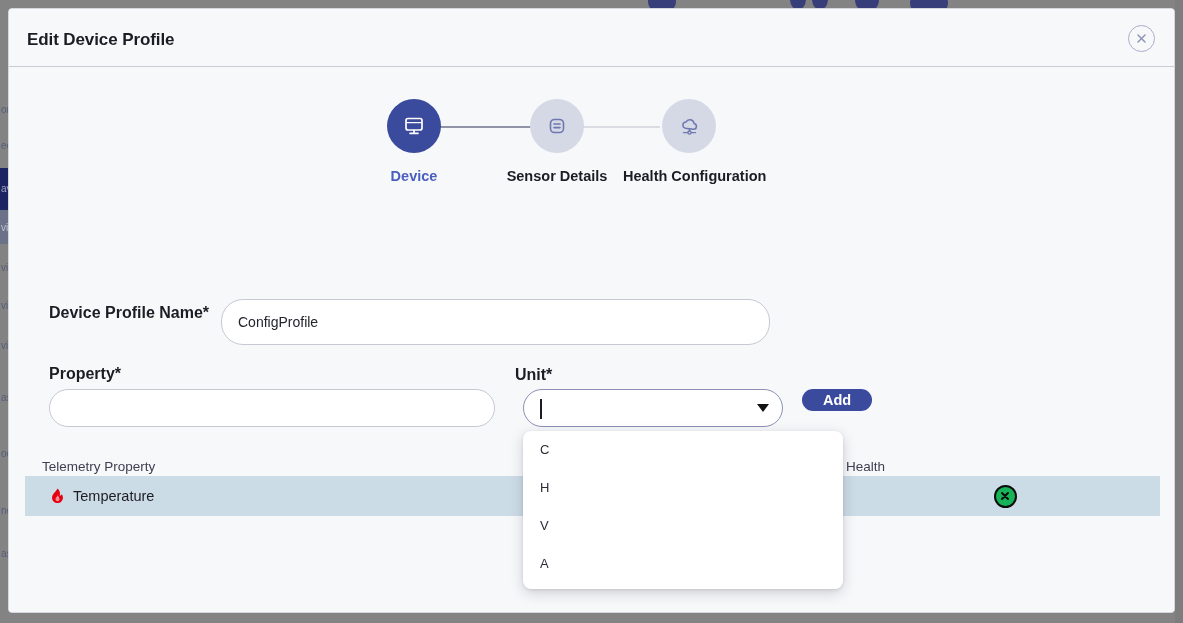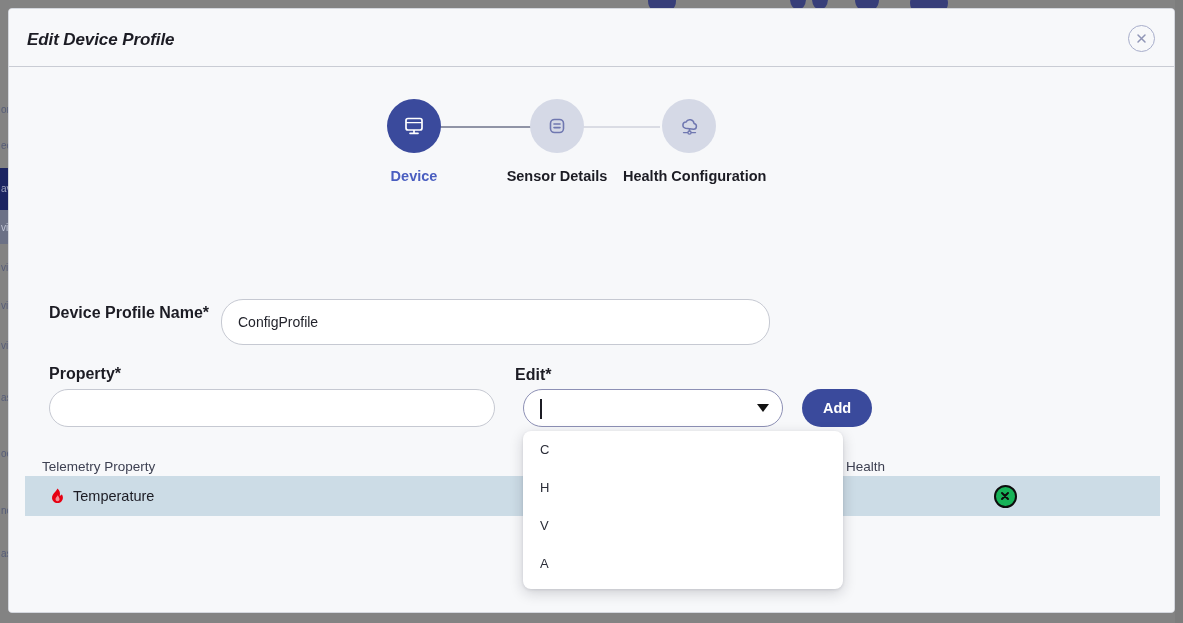--- a/index.html
+++ b/index.html
@@ -82,21 +82,20 @@
     border: 1px solid #d4d7de;
     border-radius: 4px;
     overflow: hidden;
   }
 
   .modal-header {
     position: relative;
     height: 58px;
     background: #f7f8fa;
     border-bottom: 1px solid #c9ccd4;
-    font-style: italic;
   }
   .modal-title {
     position: absolute;
     left: 18px;
     top: 21px;
     font-size: 17px;
     font-weight: bold;
     color: #1c1c24;
     letter-spacing: -0.1px;
   }
@@ -249,21 +248,21 @@
   .btn {
     position: absolute;
     border: none;
     border-radius: 22px;
     color: #ffffff;
     font-family: "Liberation Sans", sans-serif;
     font-size: 14.5px;
     font-weight: bold;
     cursor: pointer;
   }
-  .btn-add    { left: 793px; top: 322px; width: 70px;  height: 38px; background: #3a4a9c; }
+  .btn-add    { left: 793px; top: 322px; width: 70px;  height: 22px; background: #3a4a9c; }
 
   
   .table-header {
     position: absolute;
     left: 16px;
     top: 388px;
     width: 1135px;
     height: 28px;
   }
   .col-head {
@@ -398,21 +397,21 @@
           <div class="step-label inactive">Health Configuration</div>
         </div>
       </div>
 
       <div class="field-label" style="left:40px;top:237px;">Device Profile Name*</div>
       <input class="text-input" type="text" style="left: 212px; top: 232px; width: 549px; height: 46px;" value="ConfigProfile">
 
       <div class="field-label" style="left:40px;top:298px;">Property*</div>
       <input class="text-input" type="text" style="left: 40px; top: 322px; width: 446px; height: 38px;" value="">
 
-      <div class="field-label" style="left:506px;top:299px;">Edit*</div>
+      <div class="field-label" style="left:506px;top:299px;">Unit*</div>
       <div class="select-wrap">
         <div class="select-box">
           <div class="caret-bar"></div>
           <span class="select-value"></span>
           <span class="select-caret"></span>
         </div>
       </div>
 
       <div class="dropdown-menu">
         <div class="dropdown-option">C</div>

